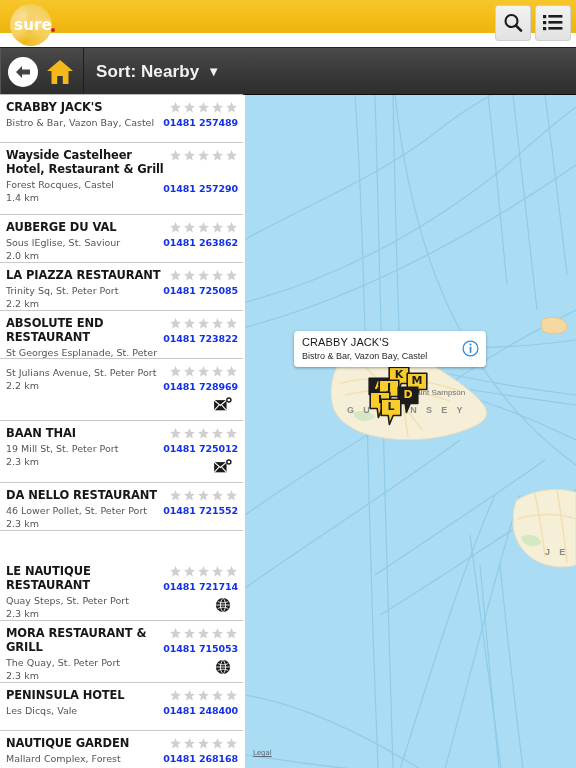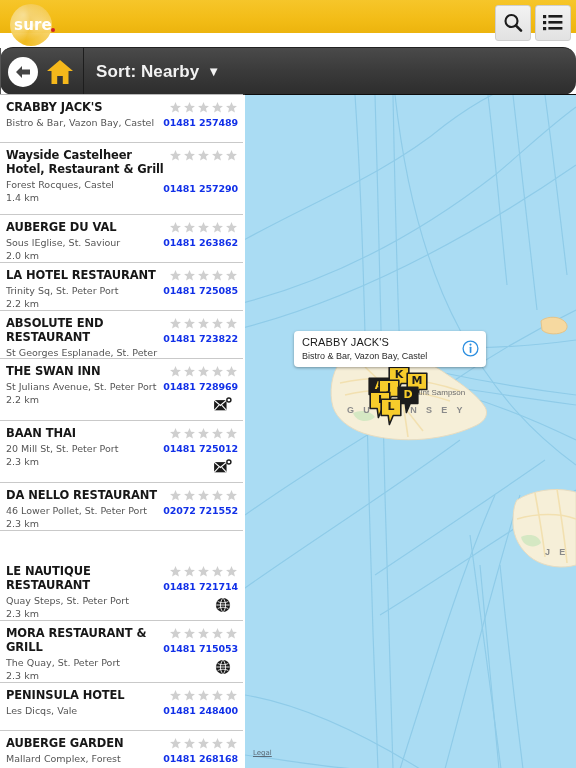--- a/index.html
+++ b/index.html
@@ -43,21 +43,20 @@
     display:flex;align-items:center;justify-content:center;
   }
   #search-btn{right:45px;}
   #list-btn{right:5px;}
 
   
   .navbar{
     position:absolute;left:0;top:47px;width:576px;height:47px;
     background:linear-gradient(to bottom,#4a4a4a 0%,#3a3a3a 50%,#2d2d2d 100%);
     border-top:1px solid #222;
-    border-radius:13px;
   }
   .nav-left{
     position:absolute;left:0;top:0;width:83px;height:47px;
     border-right:1px solid #1d1d1d;
     box-shadow:1px 0 0 #555 inset;
     display:flex;align-items:center;
   }
   .back-circle{
     position:absolute;left:8px;top:9px;width:30px;height:30px;border-radius:50%;
     background:#fff;display:flex;align-items:center;justify-content:center;
@@ -278,21 +277,21 @@
           <svg class="star" viewBox="0 0 14 14">
             <path d="M7 1.1 L8.65 5.1 L12.9 5.4 L9.65 8.2 L10.7 12.4 L7 10.1 L3.3 12.4 L4.35 8.2 L1.1 5.4 L5.35 5.1 Z" fill="#cfcfcf"></path>
           </svg>
           <svg class="star" viewBox="0 0 14 14">
             <path d="M7 1.1 L8.65 5.1 L12.9 5.4 L9.65 8.2 L10.7 12.4 L7 10.1 L3.3 12.4 L4.35 8.2 L1.1 5.4 L5.35 5.1 Z" fill="#cfcfcf"></path>
           </svg>
           <svg class="star" viewBox="0 0 14 14">
             <path d="M7 1.1 L8.65 5.1 L12.9 5.4 L9.65 8.2 L10.7 12.4 L7 10.1 L3.3 12.4 L4.35 8.2 L1.1 5.4 L5.35 5.1 Z" fill="#cfcfcf"></path>
           </svg>
         </div>
-        <div class="name">LA HOTEL RESTAURANT</div>
+        <div class="name">LA PIAZZA RESTAURANT</div>
         <div class="addr">Trinity Sq, St. Peter Port</div>
         <div class="dist">2.2 km</div>
         <div class="phone" style="top:22px">01481 725085</div>
       </div>
       <div class="row" style="height: 48px;">
         <div class="stars">
           <svg class="star" viewBox="0 0 14 14">
             <path d="M7 1.1 L8.65 5.1 L12.9 5.4 L9.65 8.2 L10.7 12.4 L7 10.1 L3.3 12.4 L4.35 8.2 L1.1 5.4 L5.35 5.1 Z" fill="#cfcfcf"></path>
           </svg>
           <svg class="star" viewBox="0 0 14 14">
@@ -324,21 +323,20 @@
           <svg class="star" viewBox="0 0 14 14">
             <path d="M7 1.1 L8.65 5.1 L12.9 5.4 L9.65 8.2 L10.7 12.4 L7 10.1 L3.3 12.4 L4.35 8.2 L1.1 5.4 L5.35 5.1 Z" fill="#cfcfcf"></path>
           </svg>
           <svg class="star" viewBox="0 0 14 14">
             <path d="M7 1.1 L8.65 5.1 L12.9 5.4 L9.65 8.2 L10.7 12.4 L7 10.1 L3.3 12.4 L4.35 8.2 L1.1 5.4 L5.35 5.1 Z" fill="#cfcfcf"></path>
           </svg>
           <svg class="star" viewBox="0 0 14 14">
             <path d="M7 1.1 L8.65 5.1 L12.9 5.4 L9.65 8.2 L10.7 12.4 L7 10.1 L3.3 12.4 L4.35 8.2 L1.1 5.4 L5.35 5.1 Z" fill="#cfcfcf"></path>
           </svg>
         </div>
-        <div class="name">THE SWAN INN</div>
         <div class="addr">St Julians Avenue, St. Peter Port</div>
         <div class="dist">2.2 km</div>
         <div class="phone" style="top:22px">01481 728969</div>
         <div style="position:absolute;right:4px;top:38px">
           <svg class="rowicon" viewBox="0 0 22 18">
             <path d="M1 3.5 L15 3.5 L15 15 L1 15 Z" fill="#1b1b1b"></path>
             <path d="M1 3.5 L8 9.5 L15 3.5" fill="none" stroke="#ffffff" stroke-width="1.4"></path>
             <path d="M1 15 L6.5 9.2 M15 15 L9.5 9.2" stroke="#ffffff" stroke-width="1.2"></path>
             <circle cx="17.6" cy="3.4" r="3.1" fill="#1b1b1b"></circle>
             <circle cx="17.6" cy="3.4" r="1.5" fill="#ffffff"></circle>
@@ -357,21 +355,21 @@
             <path d="M7 1.1 L8.65 5.1 L12.9 5.4 L9.65 8.2 L10.7 12.4 L7 10.1 L3.3 12.4 L4.35 8.2 L1.1 5.4 L5.35 5.1 Z" fill="#cfcfcf"></path>
           </svg>
           <svg class="star" viewBox="0 0 14 14">
             <path d="M7 1.1 L8.65 5.1 L12.9 5.4 L9.65 8.2 L10.7 12.4 L7 10.1 L3.3 12.4 L4.35 8.2 L1.1 5.4 L5.35 5.1 Z" fill="#cfcfcf"></path>
           </svg>
           <svg class="star" viewBox="0 0 14 14">
             <path d="M7 1.1 L8.65 5.1 L12.9 5.4 L9.65 8.2 L10.7 12.4 L7 10.1 L3.3 12.4 L4.35 8.2 L1.1 5.4 L5.35 5.1 Z" fill="#cfcfcf"></path>
           </svg>
         </div>
         <div class="name">BAAN THAI</div>
-        <div class="addr">20 Mill St, St. Peter Port</div>
+        <div class="addr">19 Mill St, St. Peter Port</div>
         <div class="dist">2.3 km</div>
         <div class="phone" style="top:22px">01481 725012</div>
         <div style="position:absolute;right:4px;top:38px">
           <svg class="rowicon" viewBox="0 0 22 18">
             <path d="M1 3.5 L15 3.5 L15 15 L1 15 Z" fill="#1b1b1b"></path>
             <path d="M1 3.5 L8 9.5 L15 3.5" fill="none" stroke="#ffffff" stroke-width="1.4"></path>
             <path d="M1 15 L6.5 9.2 M15 15 L9.5 9.2" stroke="#ffffff" stroke-width="1.2"></path>
             <circle cx="17.6" cy="3.4" r="3.1" fill="#1b1b1b"></circle>
             <circle cx="17.6" cy="3.4" r="1.5" fill="#ffffff"></circle>
           </svg>
@@ -391,21 +389,21 @@
           <svg class="star" viewBox="0 0 14 14">
             <path d="M7 1.1 L8.65 5.1 L12.9 5.4 L9.65 8.2 L10.7 12.4 L7 10.1 L3.3 12.4 L4.35 8.2 L1.1 5.4 L5.35 5.1 Z" fill="#cfcfcf"></path>
           </svg>
           <svg class="star" viewBox="0 0 14 14">
             <path d="M7 1.1 L8.65 5.1 L12.9 5.4 L9.65 8.2 L10.7 12.4 L7 10.1 L3.3 12.4 L4.35 8.2 L1.1 5.4 L5.35 5.1 Z" fill="#cfcfcf"></path>
           </svg>
         </div>
         <div class="name">DA NELLO RESTAURANT</div>
         <div class="addr">46 Lower Pollet, St. Peter Port</div>
         <div class="dist">2.3 km</div>
-        <div class="phone" style="top:22px">02072 721552</div>
+        <div class="phone" style="top:22px">01481 721552</div>
       </div>
       <div class="row" style="height: 62px; margin-top: 28px;">
         <div class="stars">
           <svg class="star" viewBox="0 0 14 14">
             <path d="M7 1.1 L8.65 5.1 L12.9 5.4 L9.65 8.2 L10.7 12.4 L7 10.1 L3.3 12.4 L4.35 8.2 L1.1 5.4 L5.35 5.1 Z" fill="#cfcfcf"></path>
           </svg>
           <svg class="star" viewBox="0 0 14 14">
             <path d="M7 1.1 L8.65 5.1 L12.9 5.4 L9.65 8.2 L10.7 12.4 L7 10.1 L3.3 12.4 L4.35 8.2 L1.1 5.4 L5.35 5.1 Z" fill="#cfcfcf"></path>
           </svg>
           <svg class="star" viewBox="0 0 14 14">
@@ -493,21 +491,21 @@
           <svg class="star" viewBox="0 0 14 14">
             <path d="M7 1.1 L8.65 5.1 L12.9 5.4 L9.65 8.2 L10.7 12.4 L7 10.1 L3.3 12.4 L4.35 8.2 L1.1 5.4 L5.35 5.1 Z" fill="#cfcfcf"></path>
           </svg>
           <svg class="star" viewBox="0 0 14 14">
             <path d="M7 1.1 L8.65 5.1 L12.9 5.4 L9.65 8.2 L10.7 12.4 L7 10.1 L3.3 12.4 L4.35 8.2 L1.1 5.4 L5.35 5.1 Z" fill="#cfcfcf"></path>
           </svg>
           <svg class="star" viewBox="0 0 14 14">
             <path d="M7 1.1 L8.65 5.1 L12.9 5.4 L9.65 8.2 L10.7 12.4 L7 10.1 L3.3 12.4 L4.35 8.2 L1.1 5.4 L5.35 5.1 Z" fill="#cfcfcf"></path>
           </svg>
         </div>
-        <div class="name">AUBERGE GARDEN</div>
+        <div class="name">NAUTIQUE GARDEN</div>
         <div class="addr">Mallard Complex, Forest</div>
         <div class="dist">2.7 km</div>
         <div class="phone" style="top:22px">01481 268168</div>
       </div>
       <div class="row" style="height: 48px;">
         <div class="stars">
           <svg class="star" viewBox="0 0 14 14">
             <path d="M7 1.1 L8.65 5.1 L12.9 5.4 L9.65 8.2 L10.7 12.4 L7 10.1 L3.3 12.4 L4.35 8.2 L1.1 5.4 L5.35 5.1 Z" fill="#cfcfcf"></path>
           </svg>
           <svg class="star" viewBox="0 0 14 14">

